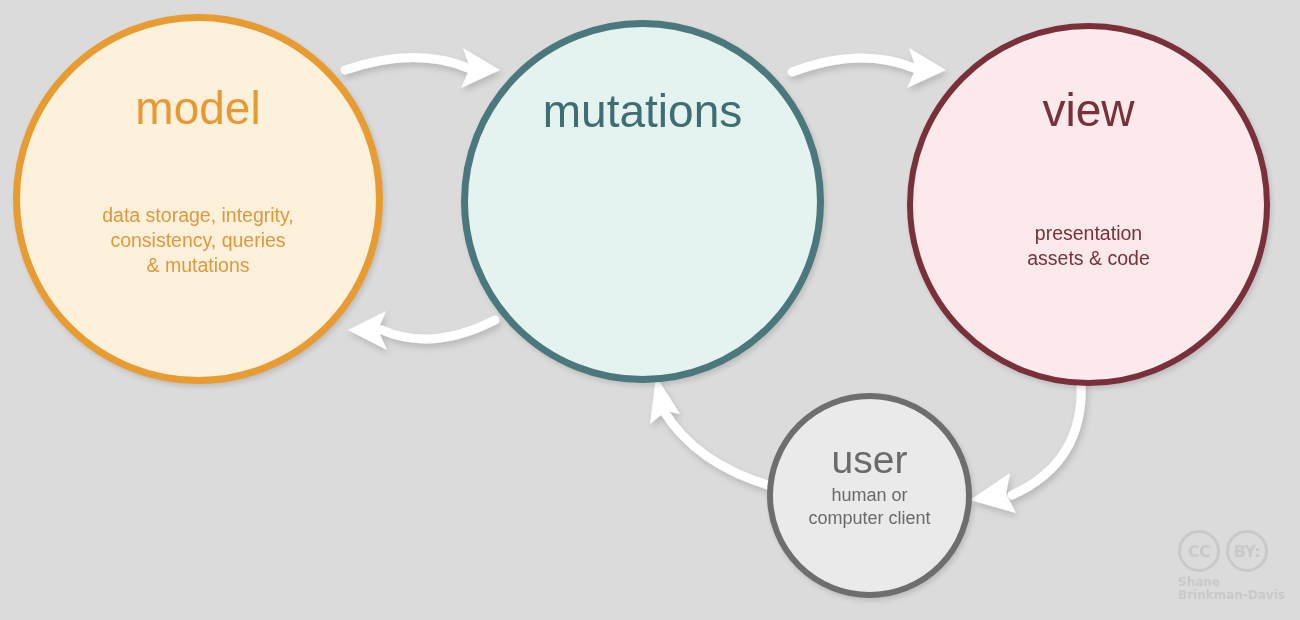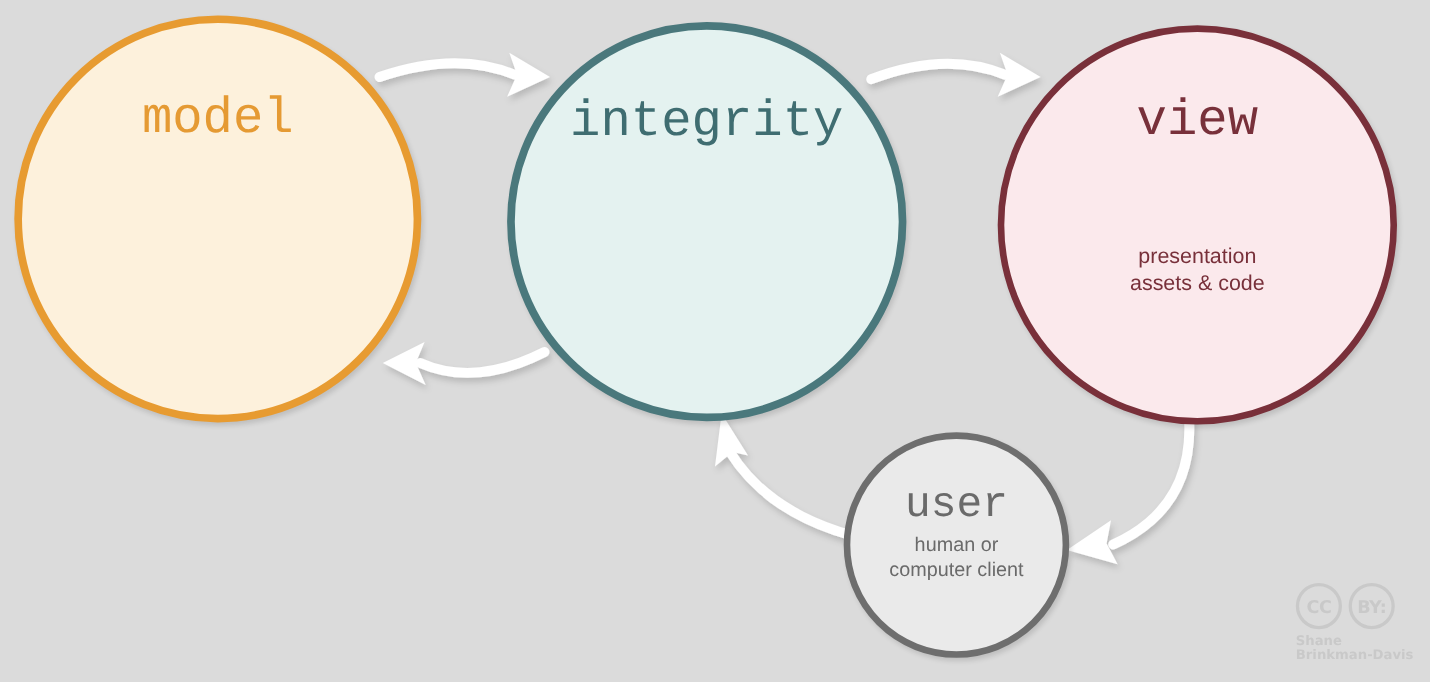--- a/index.html
+++ b/index.html
@@ -34,21 +34,20 @@
     display: flex;
     flex-direction: column;
     align-items: center;
     text-align: center;
     box-shadow: 2px 3px 5px rgba(0,0,0,0.13);
   }
   .node-title {
     font-weight: normal;
     line-height: 1;
     white-space: nowrap;
-    font-family: Liberation Mono, monospace;
   }
   .node-desc {
     line-height: 1.28;
     white-space: pre-line;
   }
 
   
   #node-model {
     left: 13px; top: 14px;
     width: 370px; height: 370px;
@@ -193,24 +192,27 @@
 
       <g>
         <path d="M 787,490 Q 700,470 663,410" fill="none" stroke="#ffffff" stroke-width="9" stroke-linecap="round"></path>
         <polygon points="680,414 656,376 650,424 666,411" fill="#ffffff"></polygon>
       </g>
     </g>
   </svg>
 
   <div class="node" id="node-model">
     <div class="node-title">model</div>
+    <div class="node-desc">data storage, integrity,
+consistency, queries
+&amp; mutations</div>
   </div>
 
   <div class="node" id="node-controller">
-    <div class="node-title">integrity</div>
+    <div class="node-title">mutations</div>
   </div>
 
   <div class="node" id="node-user">
     <div class="node-title">user</div>
     <div class="node-desc">human or
 computer client</div>
   </div>
 
   <div class="node" id="node-view">
     <div class="node-title">view</div>

